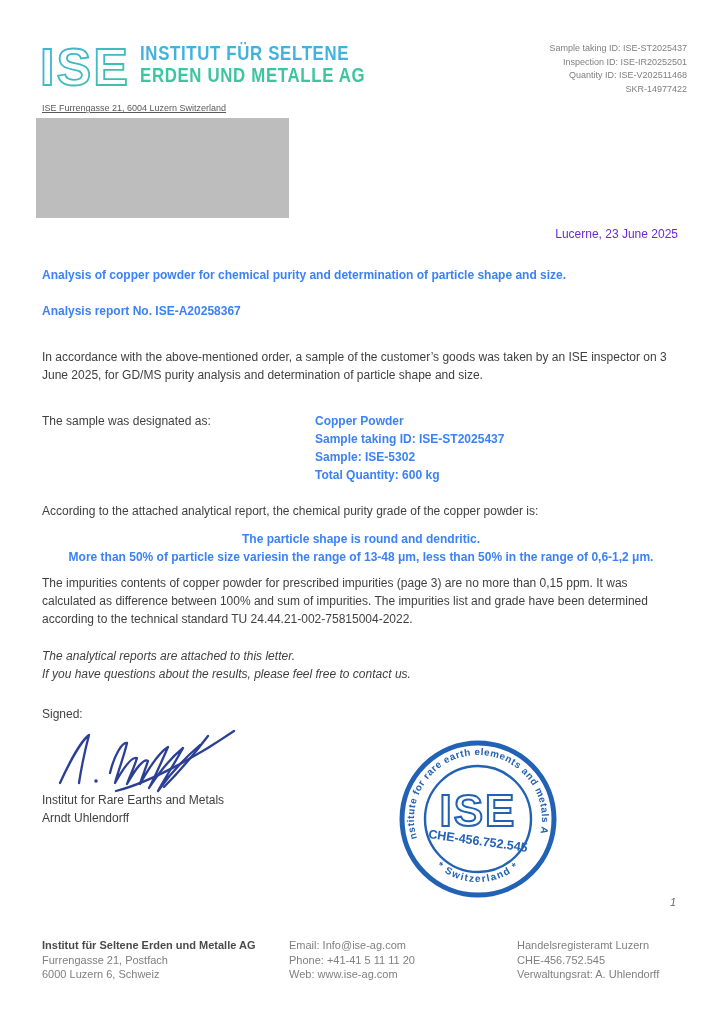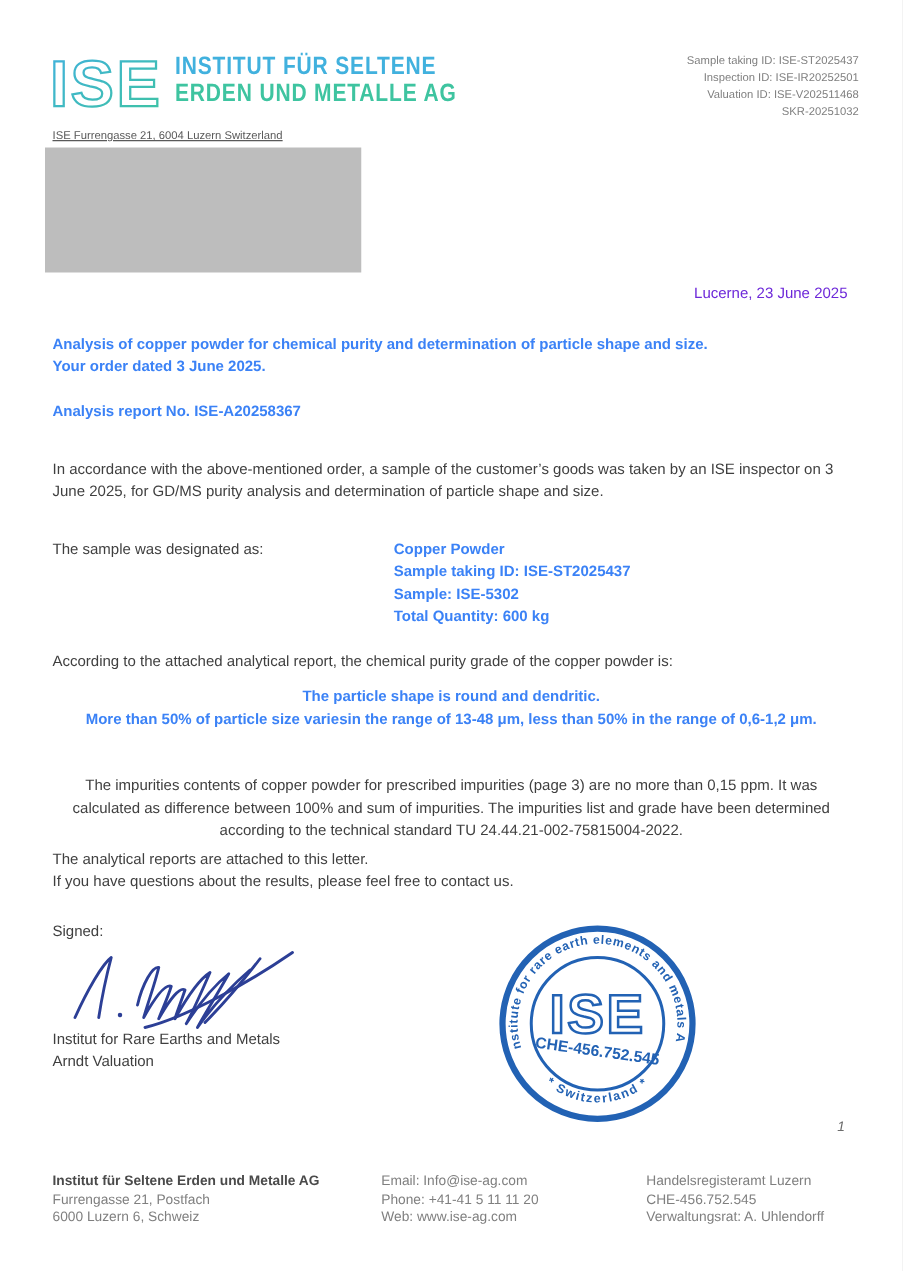--- a/index.html
+++ b/index.html
@@ -20,34 +20,34 @@
   .date-line{position:absolute;right:44px;top:227px;font-size:12px;color:#6d28d9;}
   
   .main{position:absolute;left:42px;top:266px;width:638px;font-size:12px;line-height:18px;}
   .bold{font-weight:bold;color:#3b82f6;}
   .report-no{margin-top:18px;}
   .intro{margin-top:28px;}
   .designation{margin-top:28px;display:flex;}
   .designation-label{width:273px;flex:0 0 273px;}
   .according{margin-top:18px;}
   .results{margin-top:10px;text-align:center;}
-  .impurities{margin-top:35px;text-align:center;}
-  .attach{margin-top:5px;}
+  .impurities{margin-top:8px;}
+  .attach{margin-top:19px;font-style:italic;}
   .signed{margin-top:22px;}
   .signature-svg{display:block;margin:2px 0 0 10px;}
   .signatory{margin-top:-4px;line-height:18px;}
   
   .stamp{position:absolute;left:396px;top:737px;}
   .stamp-arc-text{font-family:"Liberation Sans",sans-serif;font-weight:bold;}
   
   .page-number{position:absolute;right:46px;top:896px;font-size:11px;font-style:italic;color:#6b6b6b;}
   .footer{position:absolute;left:42px;top:938px;width:638px;height:60px;font-size:11px;line-height:14.5px;color:#7f7f7f;}
   .footer-col{position:absolute;top:0;}
   .footer-col1{left:0;}
-  .footer-col2{left:263px;}
+  .footer-col2{left:247px;}
   .footer-col3{left:475px;}
   .footer-strong{font-weight:bold;color:#4a4a4a;}
 </style>
 </head>
 <body>
 
 <div class="page">
 
   <div class="logo">
     <svg class="logo-mark" width="90" height="56" viewBox="0 0 90 56">
@@ -61,34 +61,33 @@
     </svg>
     <div class="logo-text">
       <div class="logo-line1">INSTITUT FÜR SELTENE</div>
       <div class="logo-line2">ERDEN UND METALLE AG</div>
     </div>
   </div>
 
   <div class="ids">
     <div>Sample taking ID: ISE-ST2025437</div>
     <div>Inspection ID: ISE-IR20252501</div>
-    <div>Valuation ID: ISE-V202511468</div>
-    <div>SKR-20251032</div>
+    <div>Quantity ID: ISE-V202511468</div>
+    <div>SKR-14977422</div>
   </div>
 
   <div class="address">ISE Furrengasse 21, 6004 Luzern Switzerland</div>
 
   <div class="redaction"></div>
 
   <div class="date-line">Lucerne, 23 June 2025</div>
 
   <div class="main">
     <div class="bold">
       <div>Analysis of copper powder for chemical purity and determination of particle shape and size.</div>
-      <div>Your order dated 3 June 2025.</div>
     </div>
 
     <div class="bold report-no">Analysis report No. ISE-A20258367</div>
 
     <div class="intro">In accordance with the above-mentioned order, a sample of the customer’s goods was taken by an ISE inspector on 3 June 2025, for GD/MS purity analysis and determination of particle shape and size.</div>
 
     <div class="designation">
       <div class="designation-label">The sample was designated as:</div>
       <div class="bold">
         <div>Copper Powder</div>
@@ -124,21 +123,21 @@
                  C108,46 121,31 131,23 C121,41 110,58 106,66
                  C118,49 134,32 148,20"></path>
         <path d="M112,62 C126,48 143,28 156,11"></path>
         <path d="M64,66 C100,57 150,28 182,6"></path>
       </g>
       <circle cx="44" cy="56" r="1.8" fill="#2c3f96"></circle>
     </svg>
 
     <div class="signatory">
       <div>Institut for Rare Earths and Metals</div>
-      <div>Arndt Valuation</div>
+      <div>Arndt Uhlendorff</div>
     </div>
   </div>
 
   <svg class="stamp" width="164" height="164" viewBox="0 0 164 164">
     <defs>
       <path id="arcTop" d="M 20.2 98.6 A 64 64 0 1 1 143.8 98.6" fill="none"></path>
       <path id="arcBottom" d="M 41.5 130.3 A 63 63 0 0 0 122.5 130.3" fill="none"></path>
     </defs>
     <circle cx="82" cy="82" r="76" fill="none" stroke="#2262b4" stroke-width="5"></circle>
     <circle cx="82" cy="82" r="53" fill="none" stroke="#2262b4" stroke-width="2.4"></circle>

